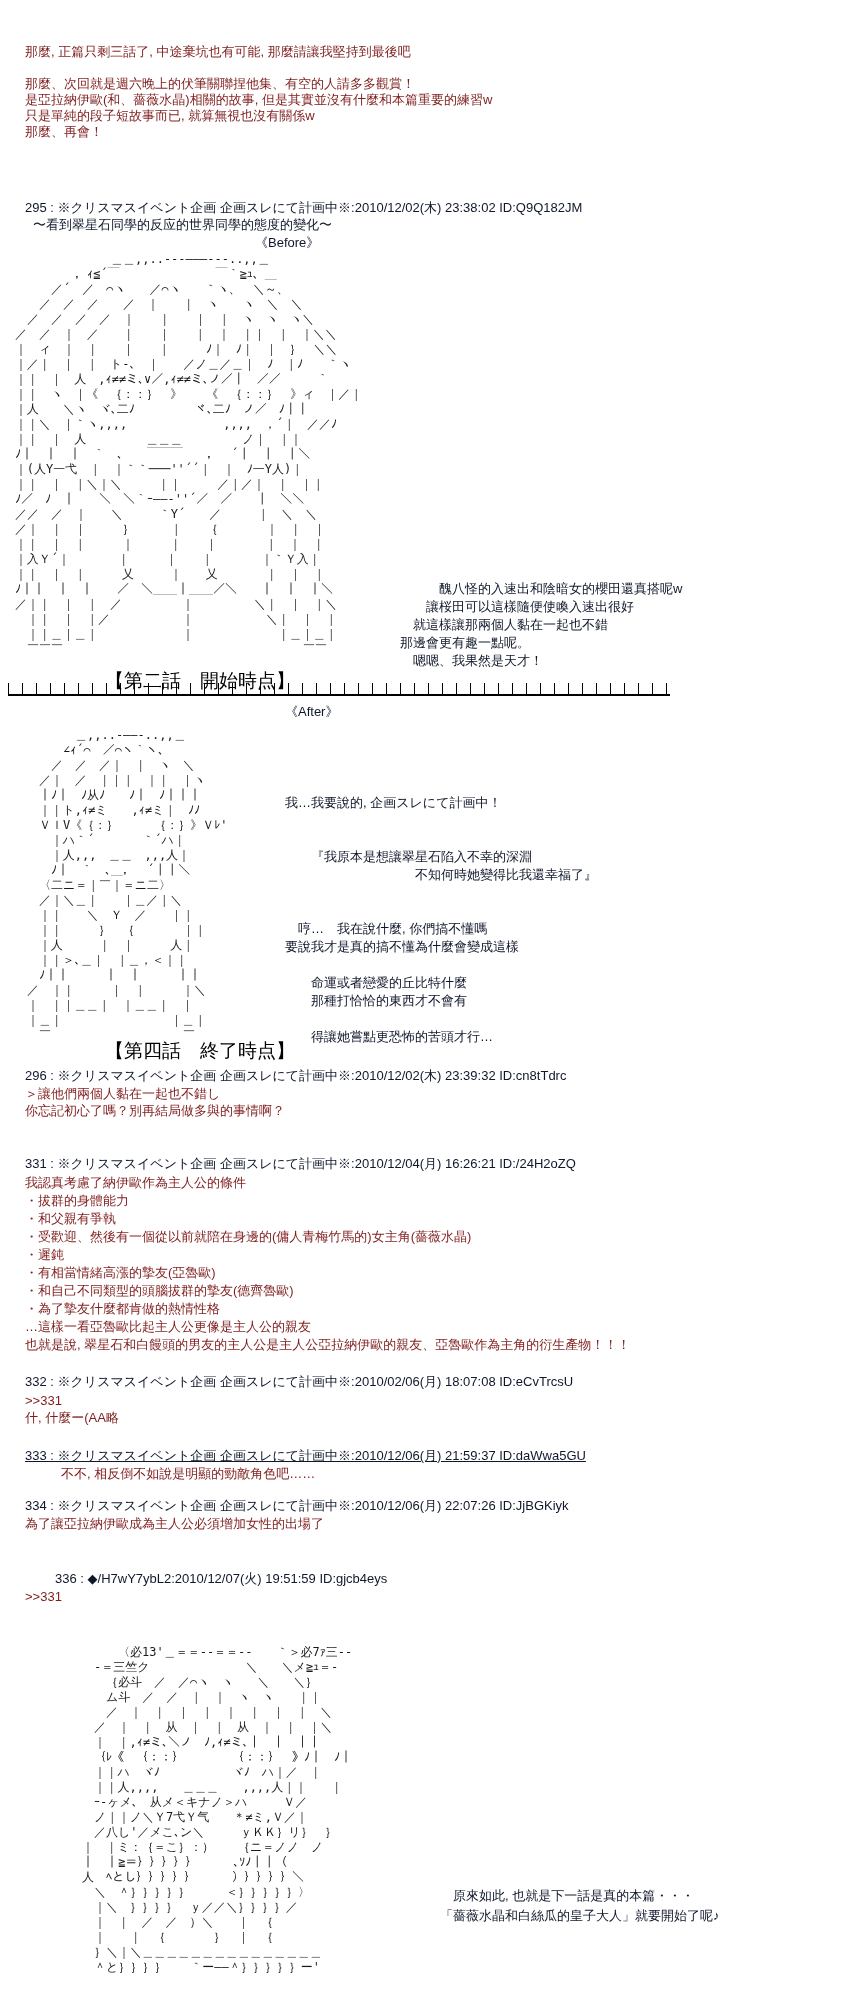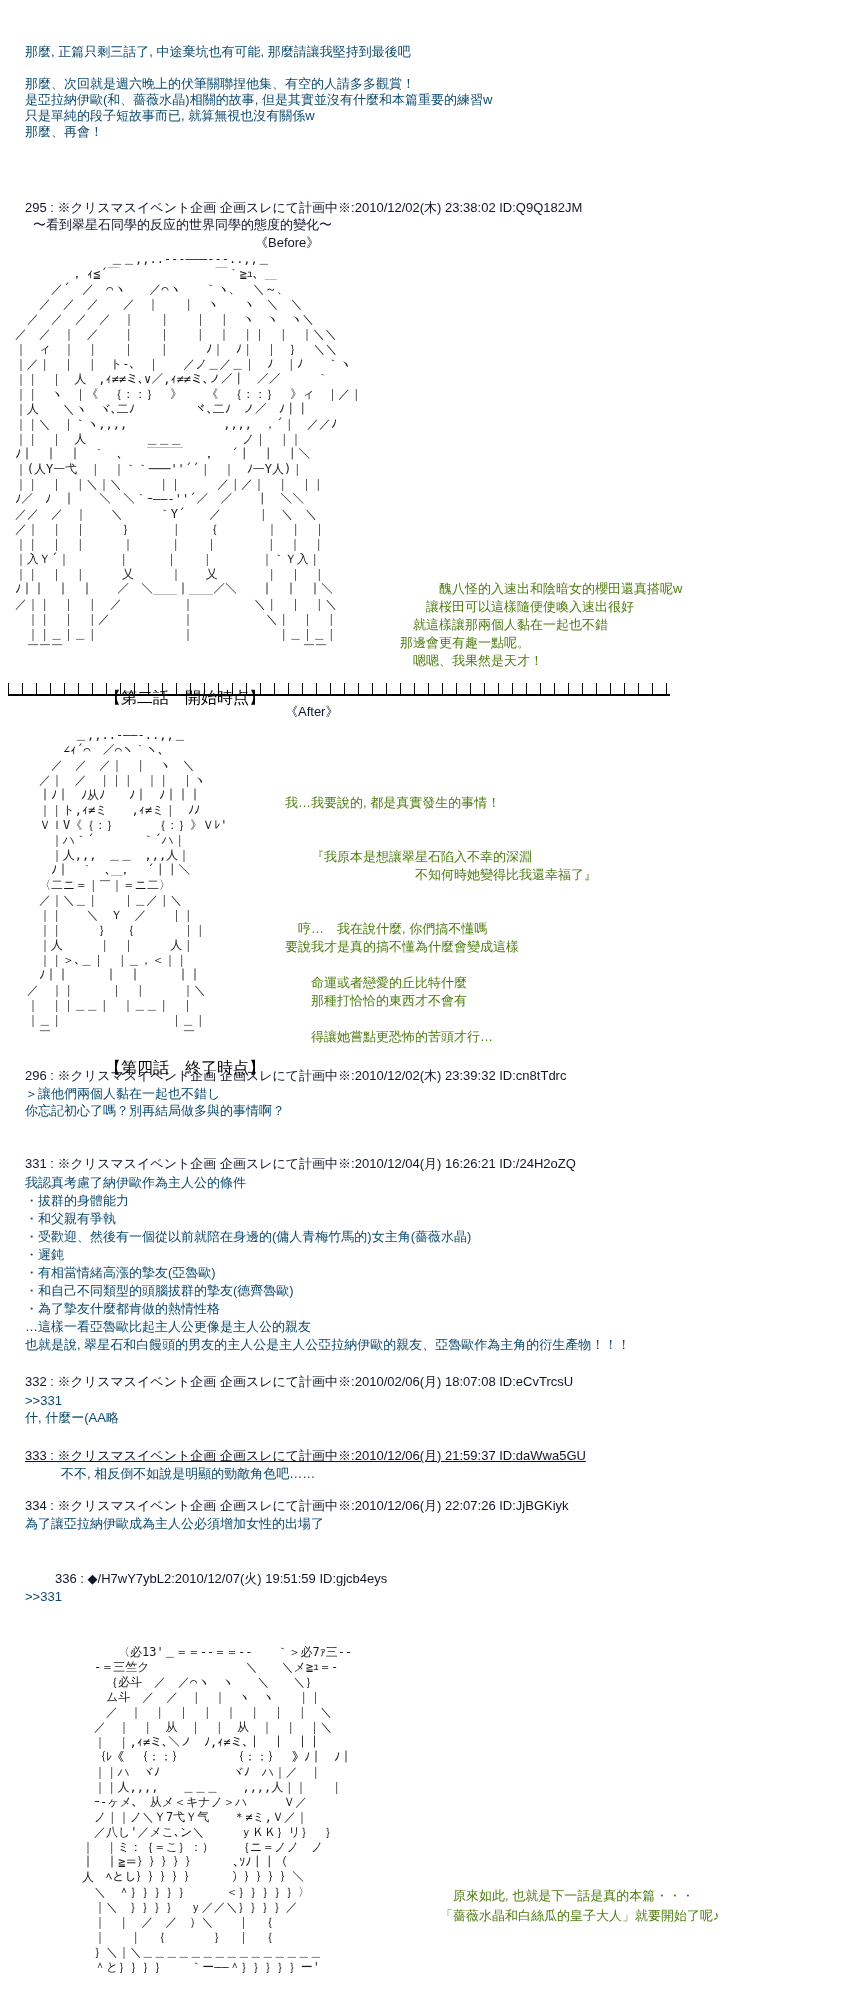--- a/index.html
+++ b/index.html
@@ -18,47 +18,46 @@
     line-height:16px;
     color:#0f172a;
     font-family:"Liberation Sans", sans-serif;
   }
   .block{
     position:absolute;
     margin:0;
     white-space:pre;
     font-size:13px;
     line-height:16px;
-    color:#0c4a6e;
+    color:#7f1d1d;
     font-family:"Liberation Sans", sans-serif;
   }
   .speech{
     position:absolute;
     margin:0;
     white-space:pre;
     font-size:13px;
     line-height:18px;
-    color:#4d7c0f;
+    color:#0f172a;
     font-family:"Liberation Sans", sans-serif;
   }
   .aa{
     position:absolute;
     margin:0;
     white-space:pre;
     font-size:12px;
     line-height:15px;
     color:#1a1a1a;
     font-family:"DejaVu Sans Mono", monospace;
   }
   .caption{
     position:absolute;
     white-space:pre;
-    font-size:16px;
+    font-size:19px;
     color:#000000;
-    margin-top:20px;
   }
   .ruler{
     position:absolute;
     left:8px;top:683px;
     width:662px;height:11px;
     border-bottom:2px solid #000;
     background:repeating-linear-gradient(90deg,#000 0 1px,transparent 1px 14px);
   }
 </style>
 </head>
@@ -133,21 +132,21 @@
 　　｜｜　　＼　Ｙ　／　　｜｜
 　　｜｜　　　｝　｛　　　　｜｜
 　　｜人　　　｜　｜　　　人｜
 　　｜｜＞､＿｜　｜＿，＜｜｜
 　　ﾉ｜｜　　　｜　｜　　　｜｜
 　／　｜｜　　　｜　｜　　　｜＼
 　｜　｜｜＿＿｜　｜＿＿｜　｜
 　｜＿｜　　　　　　　　　｜＿｜
 　　￣　　　　　　　　　　　￣</pre>
 
-  <pre class="speech" style="left:285px;top:794px;">我…我要說的, 都是真實發生的事情！
+  <pre class="speech" style="left:285px;top:794px;">我…我要說的, 企画スレにて計画中！
 
 
 　　『我原本是想讓翠星石陷入不幸的深淵
 　　　　　　　　　　不知何時她變得比我還幸福了』
 
 
 　哼…　我在說什麼, 你們搞不懂嗎
 要說我才是真的搞不懂為什麼會變成這樣
 
 　　命運或者戀愛的丘比特什麼

